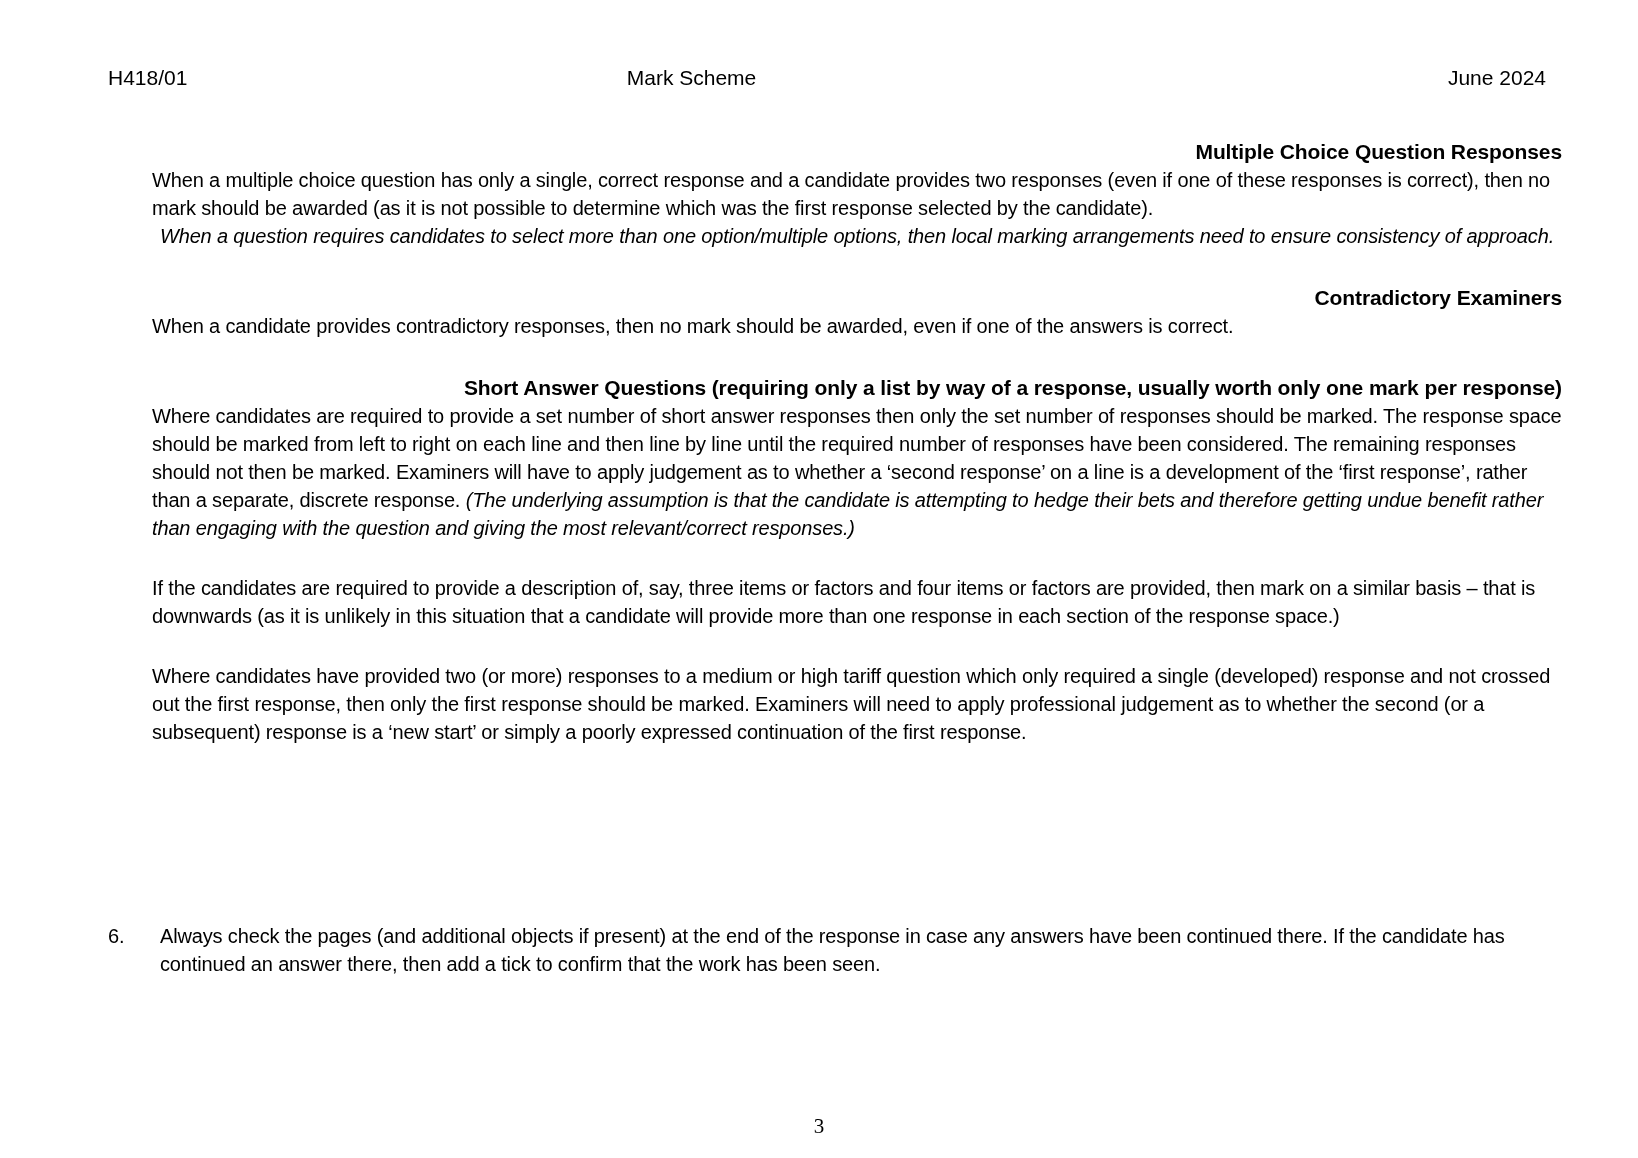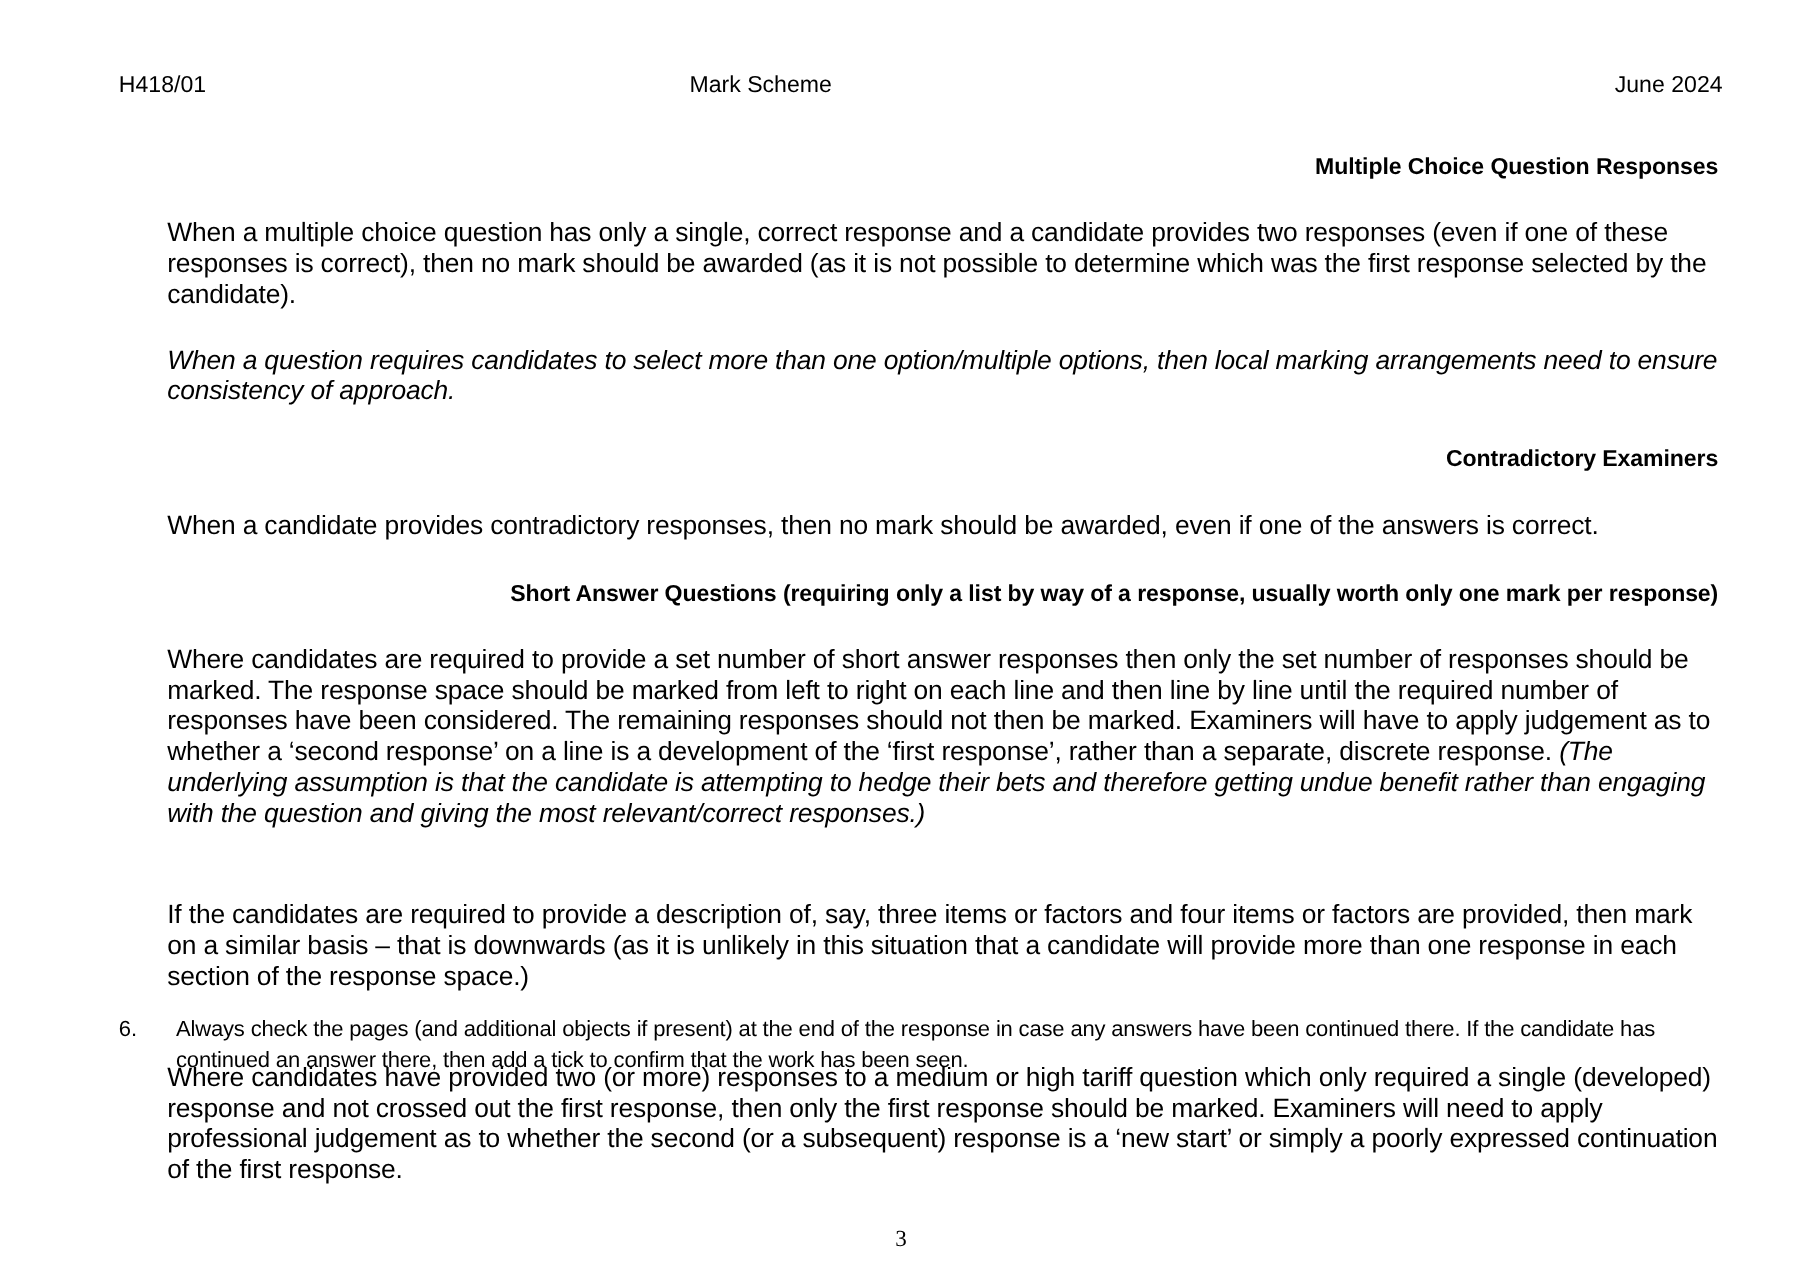--- a/index.html
+++ b/index.html
@@ -3,26 +3,26 @@
   <meta charset="utf-8">
   <style>
     html, body { margin: 0; padding: 0; background: #ffffff; }
     body {
       width: 1638px; height: 1158px; position: relative; overflow: hidden;
       font-family: "Liberation Sans", sans-serif; color: #000000;
     }
     .header { position: absolute; top: 52px; left: 0; width: 1638px; height: 28px; font-size: 21px; margin-top: 14px; }
     .hl { position: absolute; left: 108px; top: 0; }
     .hc { position: absolute; left: 0; width: 1383px; text-align: center; top: 0; }
-    .hr { position: absolute; right: 72px; top: 0; }
+    .hr { position: absolute; right: 92px; top: 0; }
     .content { position: absolute; left: 152px; top: 138px; width: 1410px; }
     .section { margin-bottom: 0; }
     .sec-title { font-weight: bold; font-size: 21px; line-height: 28px; letter-spacing: -0.1px; text-align: right; }
-    .para { font-size: 24px; line-height: 28px; letter-spacing: -0.15px; margin-top: 32px; }
-    .it { font-style: italic; }
+    .para { font-size: 20px; line-height: 28px; letter-spacing: -0.15px; }
+    .it { font-style: italic; text-align: center; }
     .gap1 { height: 34px; }
     .gap2 { height: 32px; }
     .numbered { position: absolute; left: 108px; top: 922px; width: 1460px; }
     .num { position: absolute; left: 0; top: 0; font-size: 20px; line-height: 28px; }
     .num-text { margin-left: 52px; font-size: 20px; line-height: 28px; letter-spacing: -0.15px; }
     .pagenum { position: absolute; top: 1114px; left: 0; width: 1638px; text-align: center;
       font-family: "Liberation Serif", serif; font-size: 21px; }
   </style>
 </head>
 <body>

